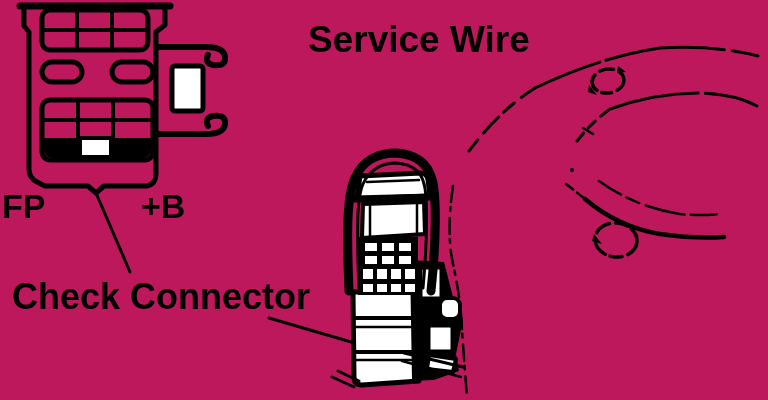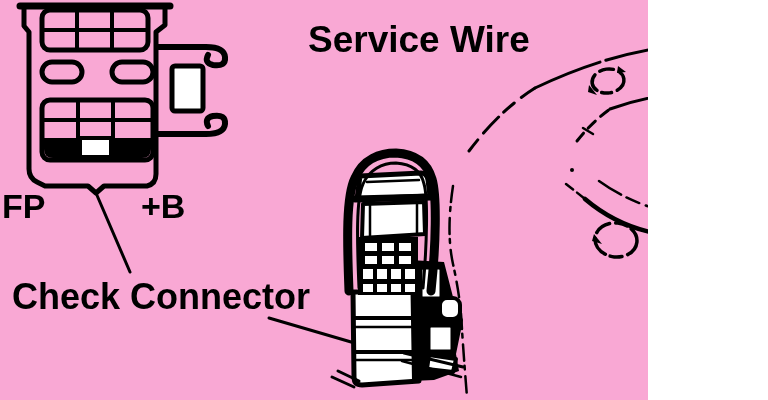--- a/index.html
+++ b/index.html
@@ -1,20 +1,20 @@
 <!DOCTYPE html>
 <html><head>
 <meta charset="utf-8">
 <style>
   html, body { margin: 0; padding: 0; background: #fff; }
   .stage {
     position: relative;
-    width: 648px;
+    width: 768px;
     height: 400px;
-    background: #f9a8d4;
+    background: #be185d;
     overflow: hidden;
   }
   svg { display: block; }
   text {
     font-family: "Liberation Sans", sans-serif;
     font-weight: bold;
     fill: #000000;
   }
   .ink  { stroke: #000000; fill: none; }
   .fillw { stroke: #000000; fill: #ffffff; }

